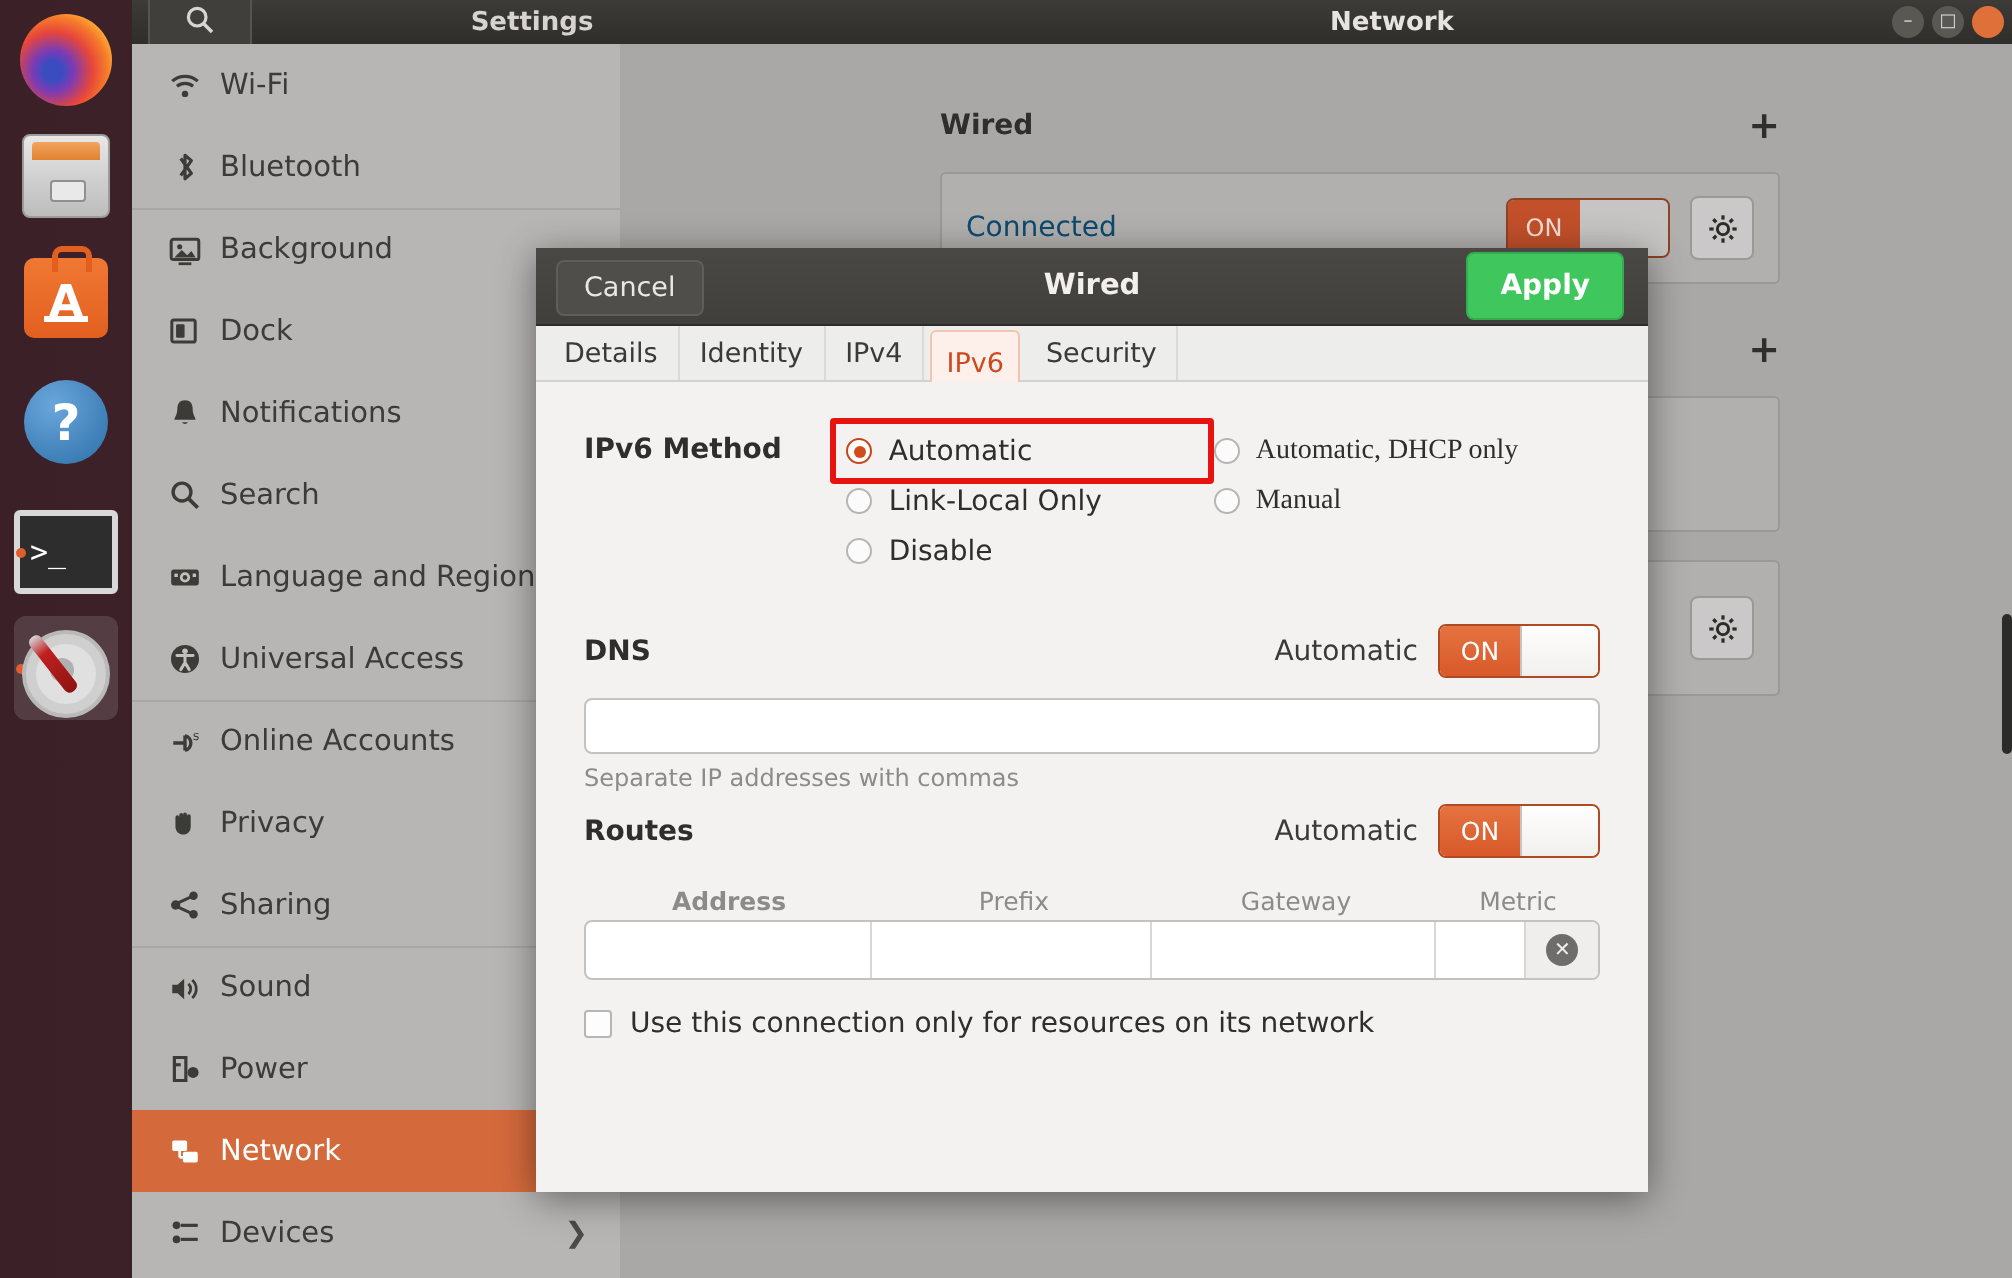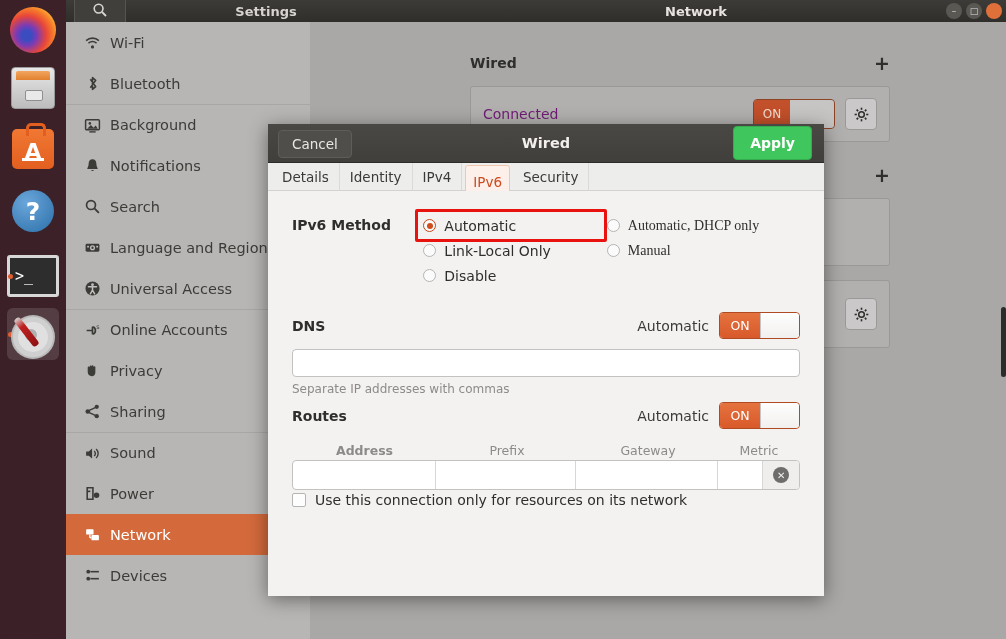--- a/index.html
+++ b/index.html
@@ -130,21 +130,21 @@
     background:#aaa8a6;
   }
   .np-inner { position:absolute; left:160px; top:30px; width:420px; }
   .np-head { display:flex; align-items:center; justify-content:space-between;
              color:#2e2e2c; font-size:14px; font-weight:bold; }
   .np-plus { color:#2e2e2c; font-size:19px; }
   .np-card { margin-top:12px; border:1px solid #9b9997; border-radius:3px;
              background:rgba(255,255,255,0.10); height:54px;
              display:flex; align-items:center; padding:0 12px; }
   .np-card.tall { height:66px; }
-  .np-conn { color:#701a75; font-size:14px; flex:1; }
+  .np-conn { color:#0c4a6e; font-size:14px; flex:1; }
   .np-toggle { width:80px; height:28px; border-radius:4px; border:1px solid #8c4326;
                overflow:hidden; display:flex; margin-right:10px; }
   .np-toggle .on { flex:1; background:#c2502a; color:#f3ddd3; font-size:12px;
                    display:flex;align-items:center;justify-content:center; }
   .np-toggle .knob { width:44px; background:rgba(225,223,221,0.45); }
   .np-gear { width:30px;height:30px;border:1px solid #9b9997;border-radius:4px;
              background:rgba(245,245,245,0.35);
              display:flex;align-items:center;justify-content:center;font-size:15px;color:#2c2c2a;}
   .np-scroll { position:absolute; right:0px; top:285px; width:5px; height:70px;
                background:#2b2b29; border-radius:3px; }
@@ -211,21 +211,21 @@
   .routes-hdr { display:flex; margin-top:14px; font-size:12.5px; color:#8d8b89; }
   .routes-hdr div { text-align:center; }
   .routes-row { display:flex; height:28px; border:1px solid #c4c2c0; border-radius:4px;
                 background:#fff; overflow:hidden; margin-top:2px; }
   .routes-row .cell { border-right:1px solid #d9d7d5; }
   .routes-row .delcell { width:36px; background:#efeeec; display:flex;
                          align-items:center;justify-content:center; }
   .delbtn { width:16px;height:16px;border-radius:50%;background:#6f6d6b;color:#efefef;
             font-size:10px;display:flex;align-items:center;justify-content:center; }
 
-  .chk-row { display:flex; align-items:center; margin-top:2px; font-size:14px; color:#2e2e2c; }
+  .chk-row { display:flex; align-items:center; margin-top:14px; font-size:14px; color:#2e2e2c; }
   .chkbox { width:12px;height:12px;border:1px solid #b7b5b3;background:#fdfdfd;
             border-radius:2px; margin-right:9px; }
 
   svg { display:block; }
 </style>
 </head>
 <body>
 
 <div id="root">
 
@@ -269,20 +269,29 @@
         <div class="side-item sep">
           <span class="side-ico">
             <svg width="17" height="17" viewBox="0 0 16 16">
               <rect x="1.5" y="2.5" width="13" height="9.5" rx="1" fill="none" stroke="#3b3b38" stroke-width="1.4"></rect>
               <circle cx="5.5" cy="6" r="1.2" fill="#3b3b38"></circle>
               <path d="M3 11 L6.5 7.5 L9 10 L11 8 L13 11 Z" fill="#3b3b38"></path>
               <line x1="5" y1="14" x2="11" y2="14" stroke="#3b3b38" stroke-width="1.3"></line>
             </svg>
           </span>
           <span>Background</span>
+        </div>
+        <div class="side-item">
+          <span class="side-ico">
+            <svg width="17" height="17" viewBox="0 0 16 16">
+              <rect x="1.8" y="2.8" width="11" height="10.4" rx="1" fill="none" stroke="#3b3b38" stroke-width="1.4"></rect>
+              <rect x="3.8" y="4.8" width="4" height="6.4" rx="0.6" fill="#3b3b38"></rect>
+            </svg>
+          </span>
+          <span>Dock</span>
         </div>
         <div class="side-item">
           <span class="side-ico">
             <svg width="17" height="17" viewBox="0 0 16 16">
               <path d="M8 2 C5.6 2 4.4 3.6 4.4 6 C4.4 9 3 10.2 3 11.2 L13 11.2 C13 10.2 11.6 9 11.6 6 C11.6 3.6 10.4 2 8 2 Z" fill="#3b3b38"></path>
               <path d="M6.6 12.3 A1.6 1.6 0 0 0 9.4 12.3" fill="#3b3b38"></path>
             </svg>
           </span>
           <span>Notifications</span>
         </div>

